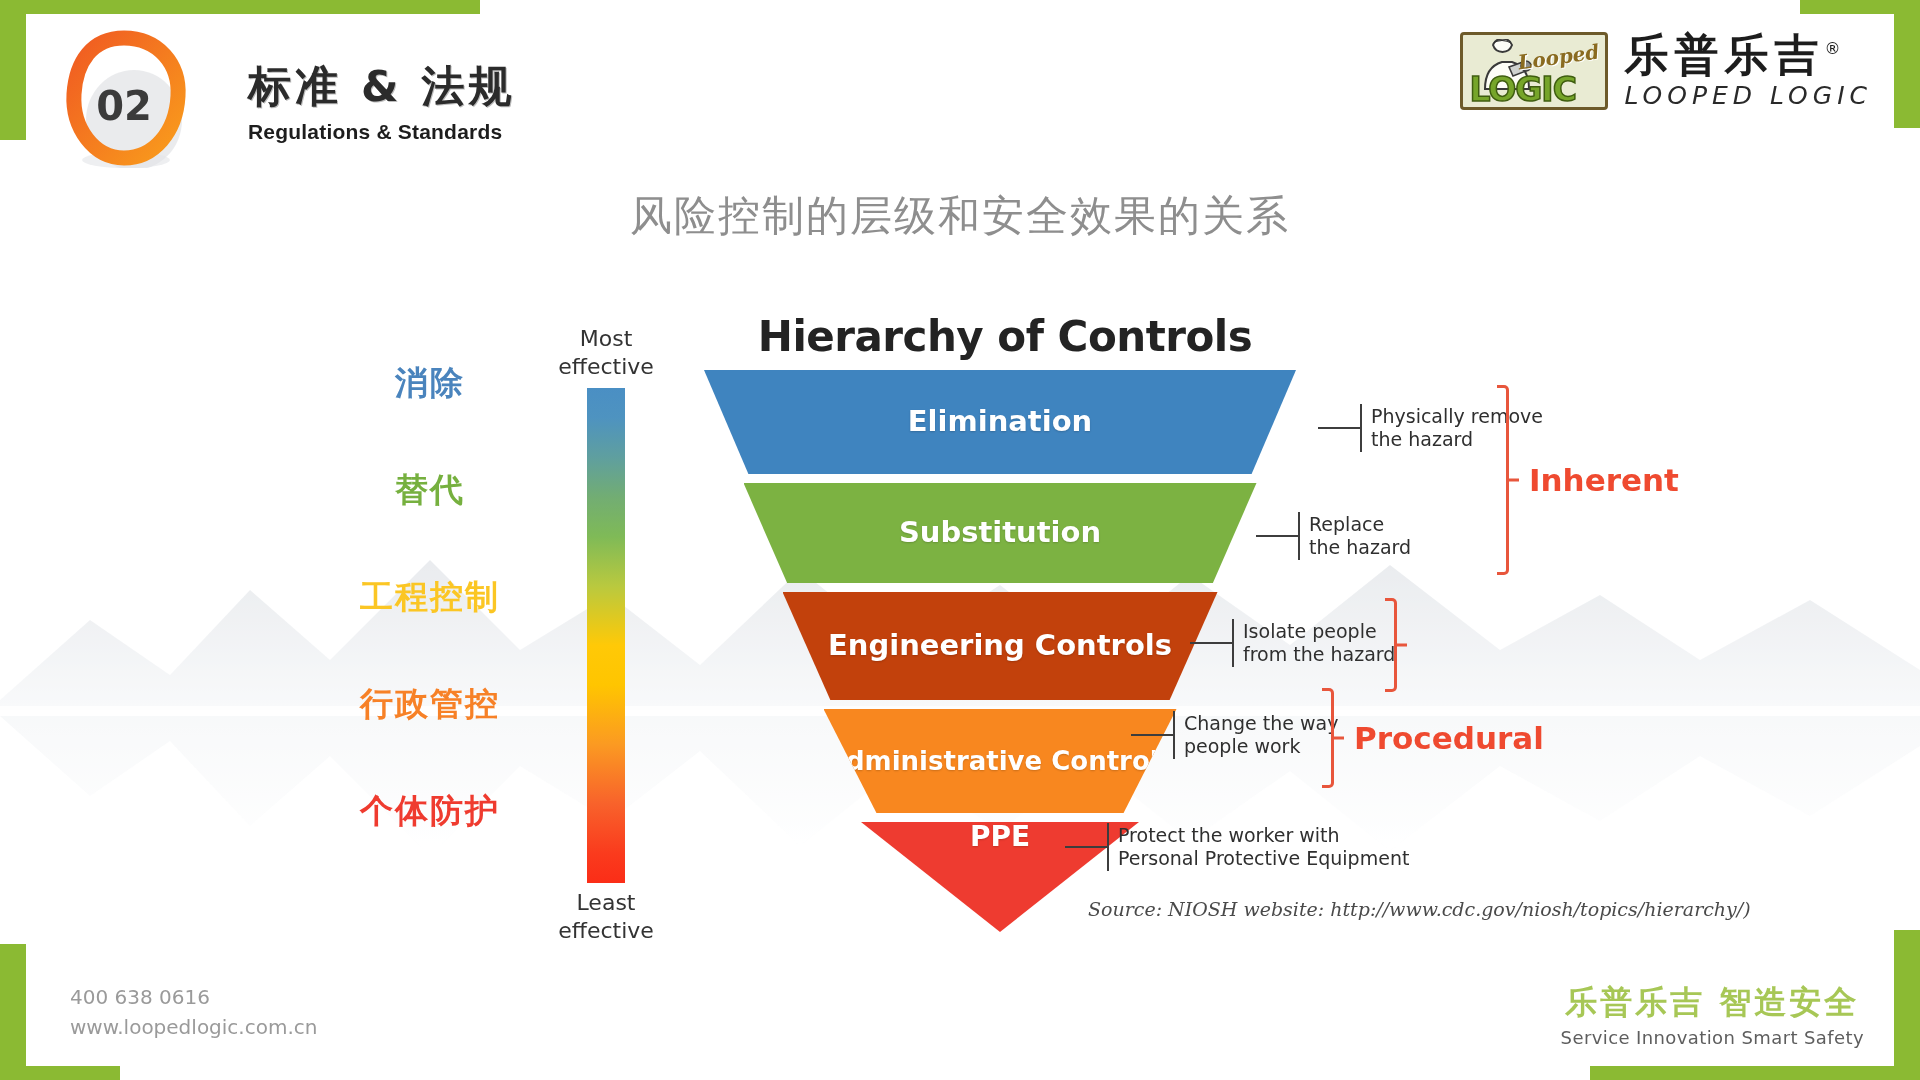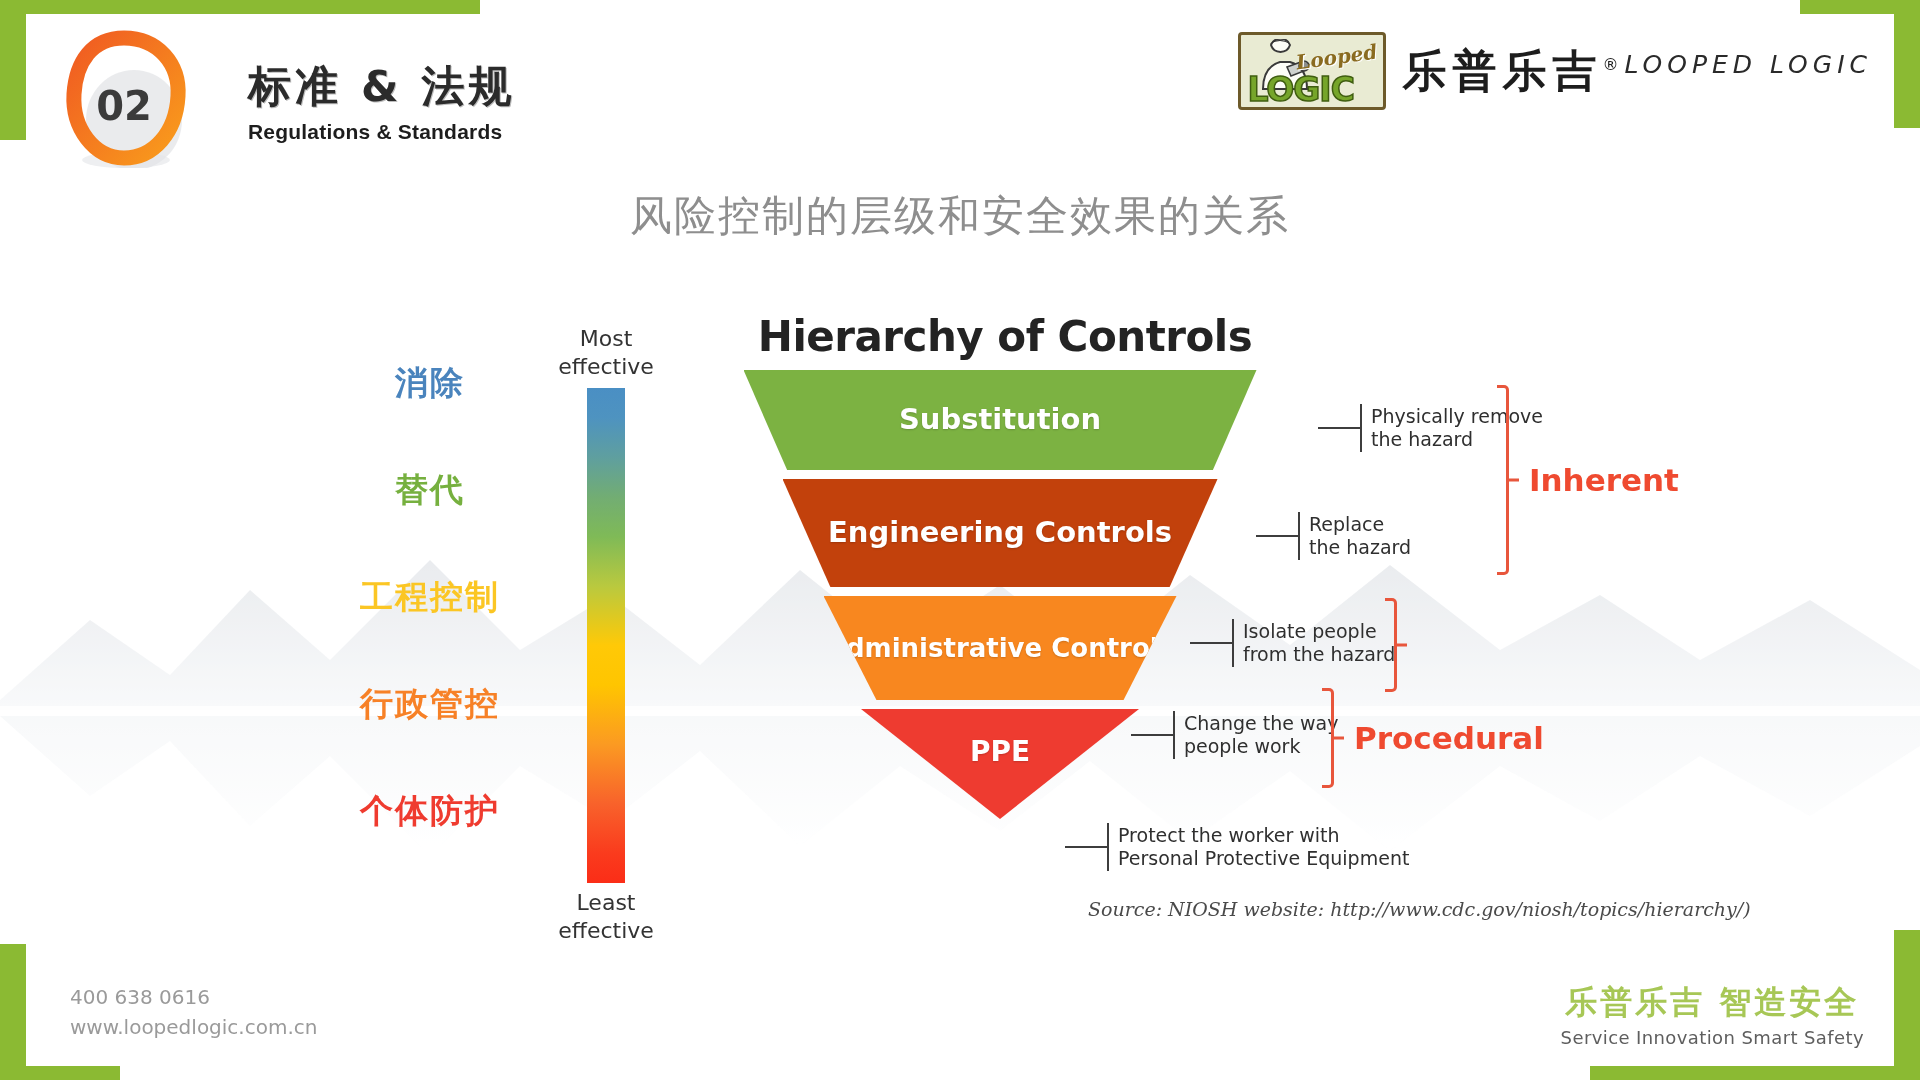--- a/index.html
+++ b/index.html
@@ -55,21 +55,21 @@
   .brand-badge .looped {
     position:absolute; right:6px; top:10px; font-style:italic; font-weight:bold;
     font-size:20px; color:#8a6b20; font-family:"DejaVu Serif","Liberation Serif",serif;
     transform:rotate(-8deg); text-shadow:1px 1px 0 #fff;
   }
   .brand-badge .logic {
     position:absolute; left:6px; bottom:-2px; font-size:33px; font-weight:bold;
     color:#76a52a; letter-spacing:-1px; font-family:"DejaVu Sans","Liberation Sans",sans-serif;
     -webkit-text-stroke:1.5px #3f5d10;
   }
-  .brand-names { display:flex; }
+  .brand-names { display:flex; flex-direction:column; }
   .brand-cn {
     font-size:44px; font-weight:bold; color:#1d1d1d; letter-spacing:6px; line-height:1.05;
     font-family:"DejaVu Sans","Liberation Sans",sans-serif; position:relative;
   }
   .brand-cn .reg { font-size:16px; vertical-align:super; font-weight:normal; }
   .brand-en {
     font-size:25px; font-style:italic; color:#2a2a2a; letter-spacing:5px; margin-top:2px;
     font-family:"DejaVu Sans","Liberation Sans",sans-serif;
   }
 
@@ -259,30 +259,33 @@
     <div class="grad-bar"></div>
     <div class="grad-cap">
       <div>Least</div>
       <div>effective</div>
     </div>
   </div>
 
   <div class="hoc-title">Hierarchy of Controls</div>
 
   <div class="funnel">
+    <div class="tier" style="width:592px;height:104px;clip-path:polygon(0 0,100% 0,92.5% 100%,7.5% 100%);background:#3f84bf;font-size:29px;">
+      <span>Elimination</span>
+    </div>
     <div class="tier" style="width:513px;height:100px;clip-path:polygon(0 0,100% 0,91.5% 100%,8.5% 100%);background:#7cb242;font-size:29px;">
       <span>Substitution</span>
     </div>
     <div class="tier" style="width:435px;height:108px;clip-path:polygon(0 0,100% 0,89% 100%,11% 100%);background:#c2410c;font-size:29px;">
       <span>Engineering Controls</span>
     </div>
     <div class="tier" style="width:353px;height:104px;clip-path:polygon(0 0,100% 0,85% 100%,15% 100%);background:#f8871f;font-size:26px;">
       <span>Administrative Controls</span>
     </div>
-    <div class="tier" style="width:278px;height:110px;clip-path:polygon(0 0,100% 0,50% 100%,50% 100%);background:#ee3b30;font-size:28px;align-items:flex-start;padding-top:28px;">
+    <div class="tier" style="width:278px;height:110px;clip-path:polygon(0 0,100% 0,50% 100%,50% 100%);background:#ee3b30;font-size:28px;align-items:flex-start;">
       <span>PPE</span>
     </div>
   </div>
 
   <div class="annots">
 
     <div class="annot" style="left:1318px; top:405px;">
       <div class="tick"></div>
       <div class="atext">
         <div>Physically remove</div>

